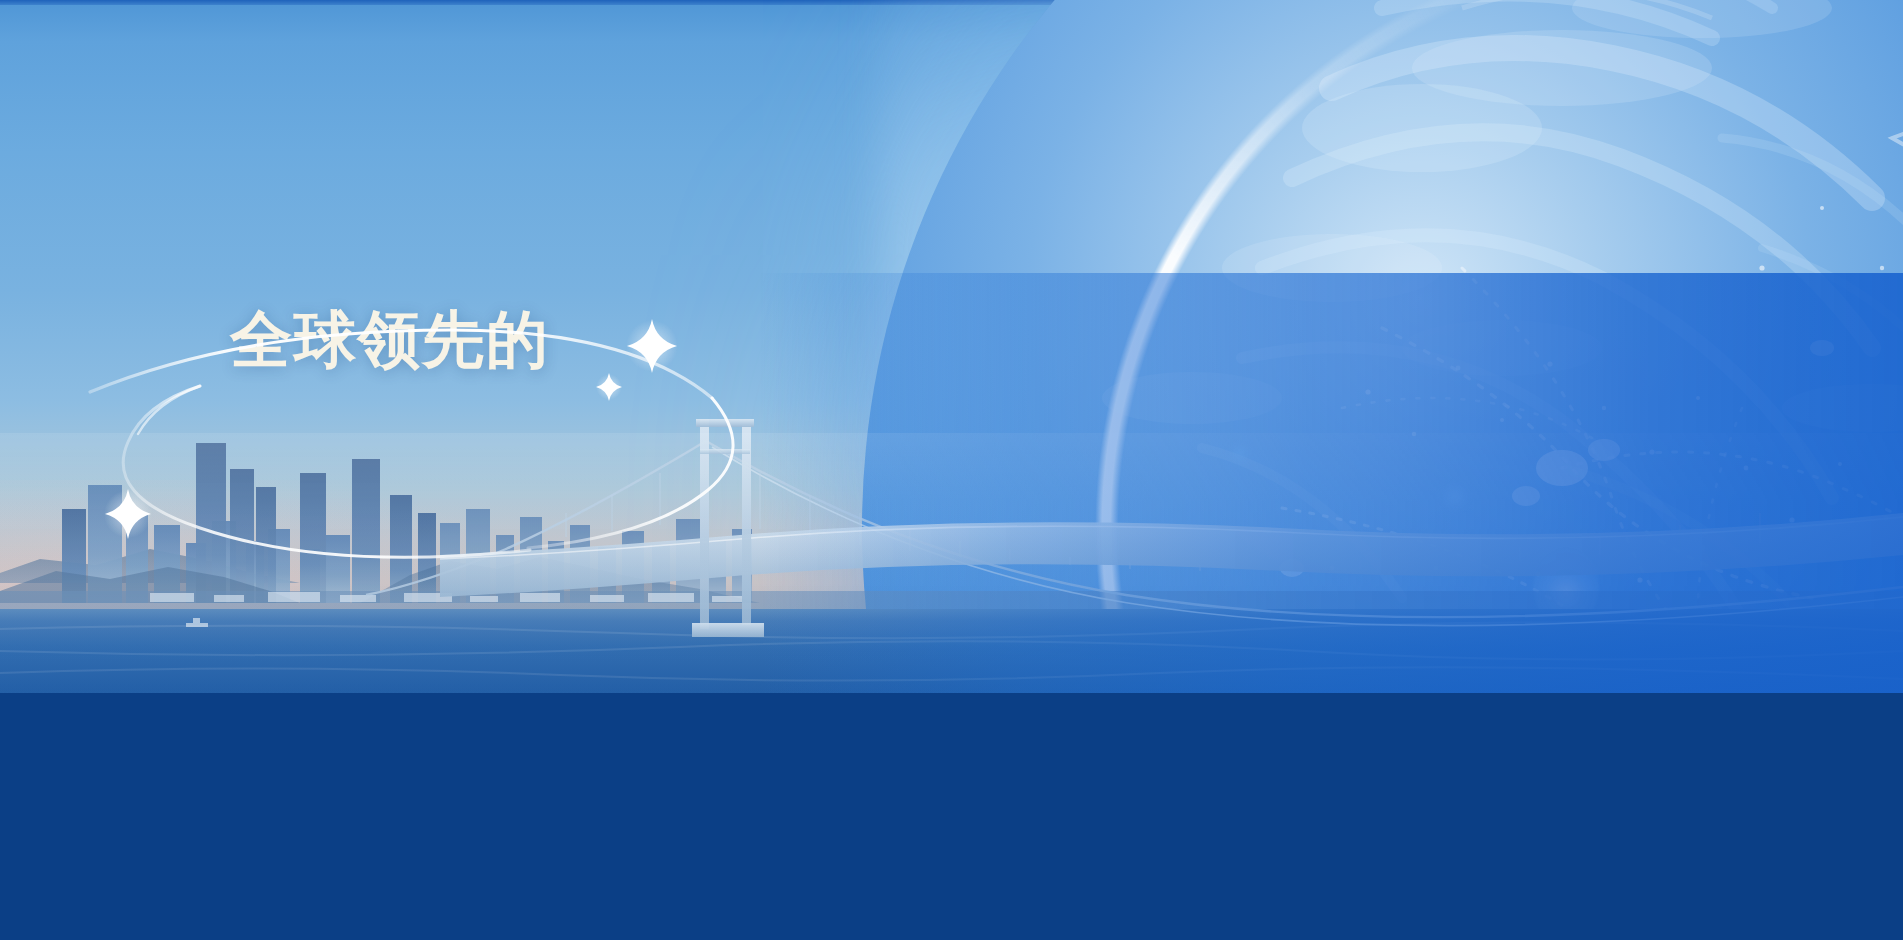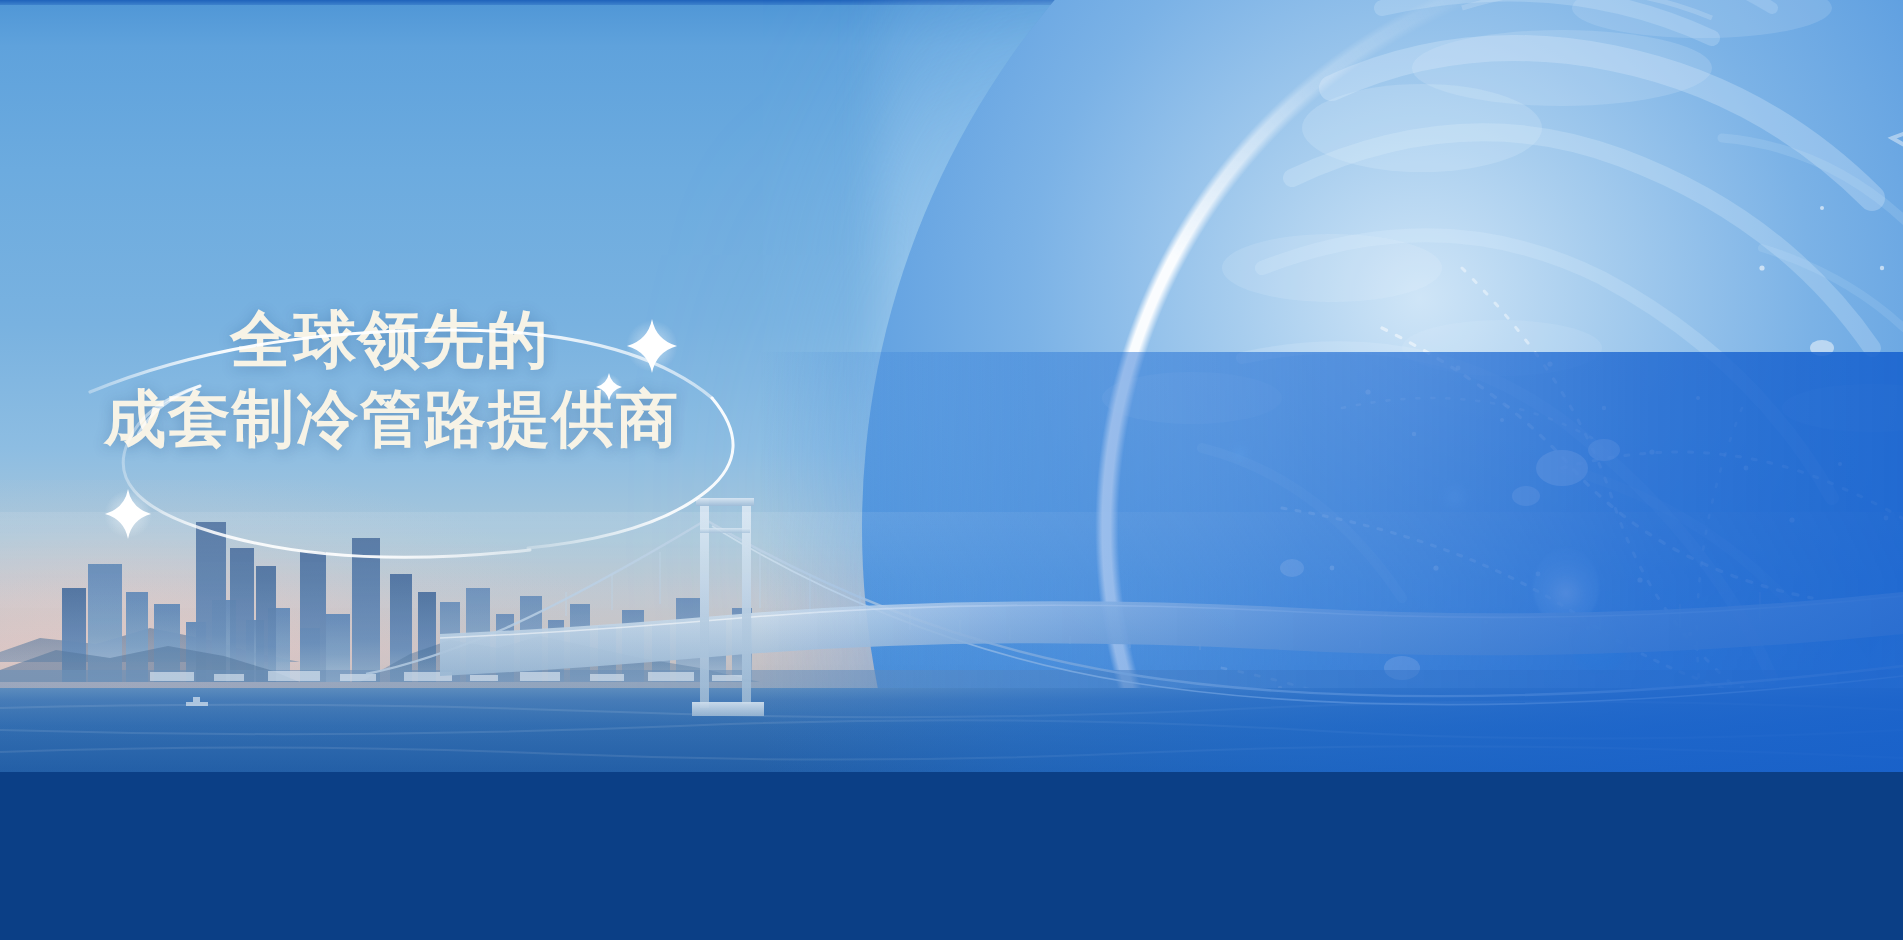--- a/index.html
+++ b/index.html
@@ -7,21 +7,21 @@
     padding: 0;
     background: #0b3f86;
   }
   body {
     font-family: "DejaVu Sans", "Liberation Sans", sans-serif;
   }
 
   .banner {
     position: relative;
     width: 1903px;
-    height: 772px;
+    height: 693px;
     overflow: hidden;
     background: #4e9ada;
   }
 
   
   .sky {
     position: absolute;
     inset: 0;
     background:
       linear-gradient(180deg,
@@ -595,16 +595,15 @@
 
       <g transform="translate(68,252)">
         <circle r="24" fill="url(#gSparkGlow)"></circle>
         <path d="M0 -25 Q3.5 -5.5 23 0 Q3.5 5.5 0 25 Q-3.5 5.5 -23 0 Q-3.5 -5.5 0 -25 Z" fill="#ffffff"></path>
       </g>
     </svg>
   </div>
 
   <div class="headline">
     <span class="line line1">全球领先的</span>
-    <span class="line line2">成套制冷管路提供商</span>
   </div>
 
 </div>
 
 </body></html>

